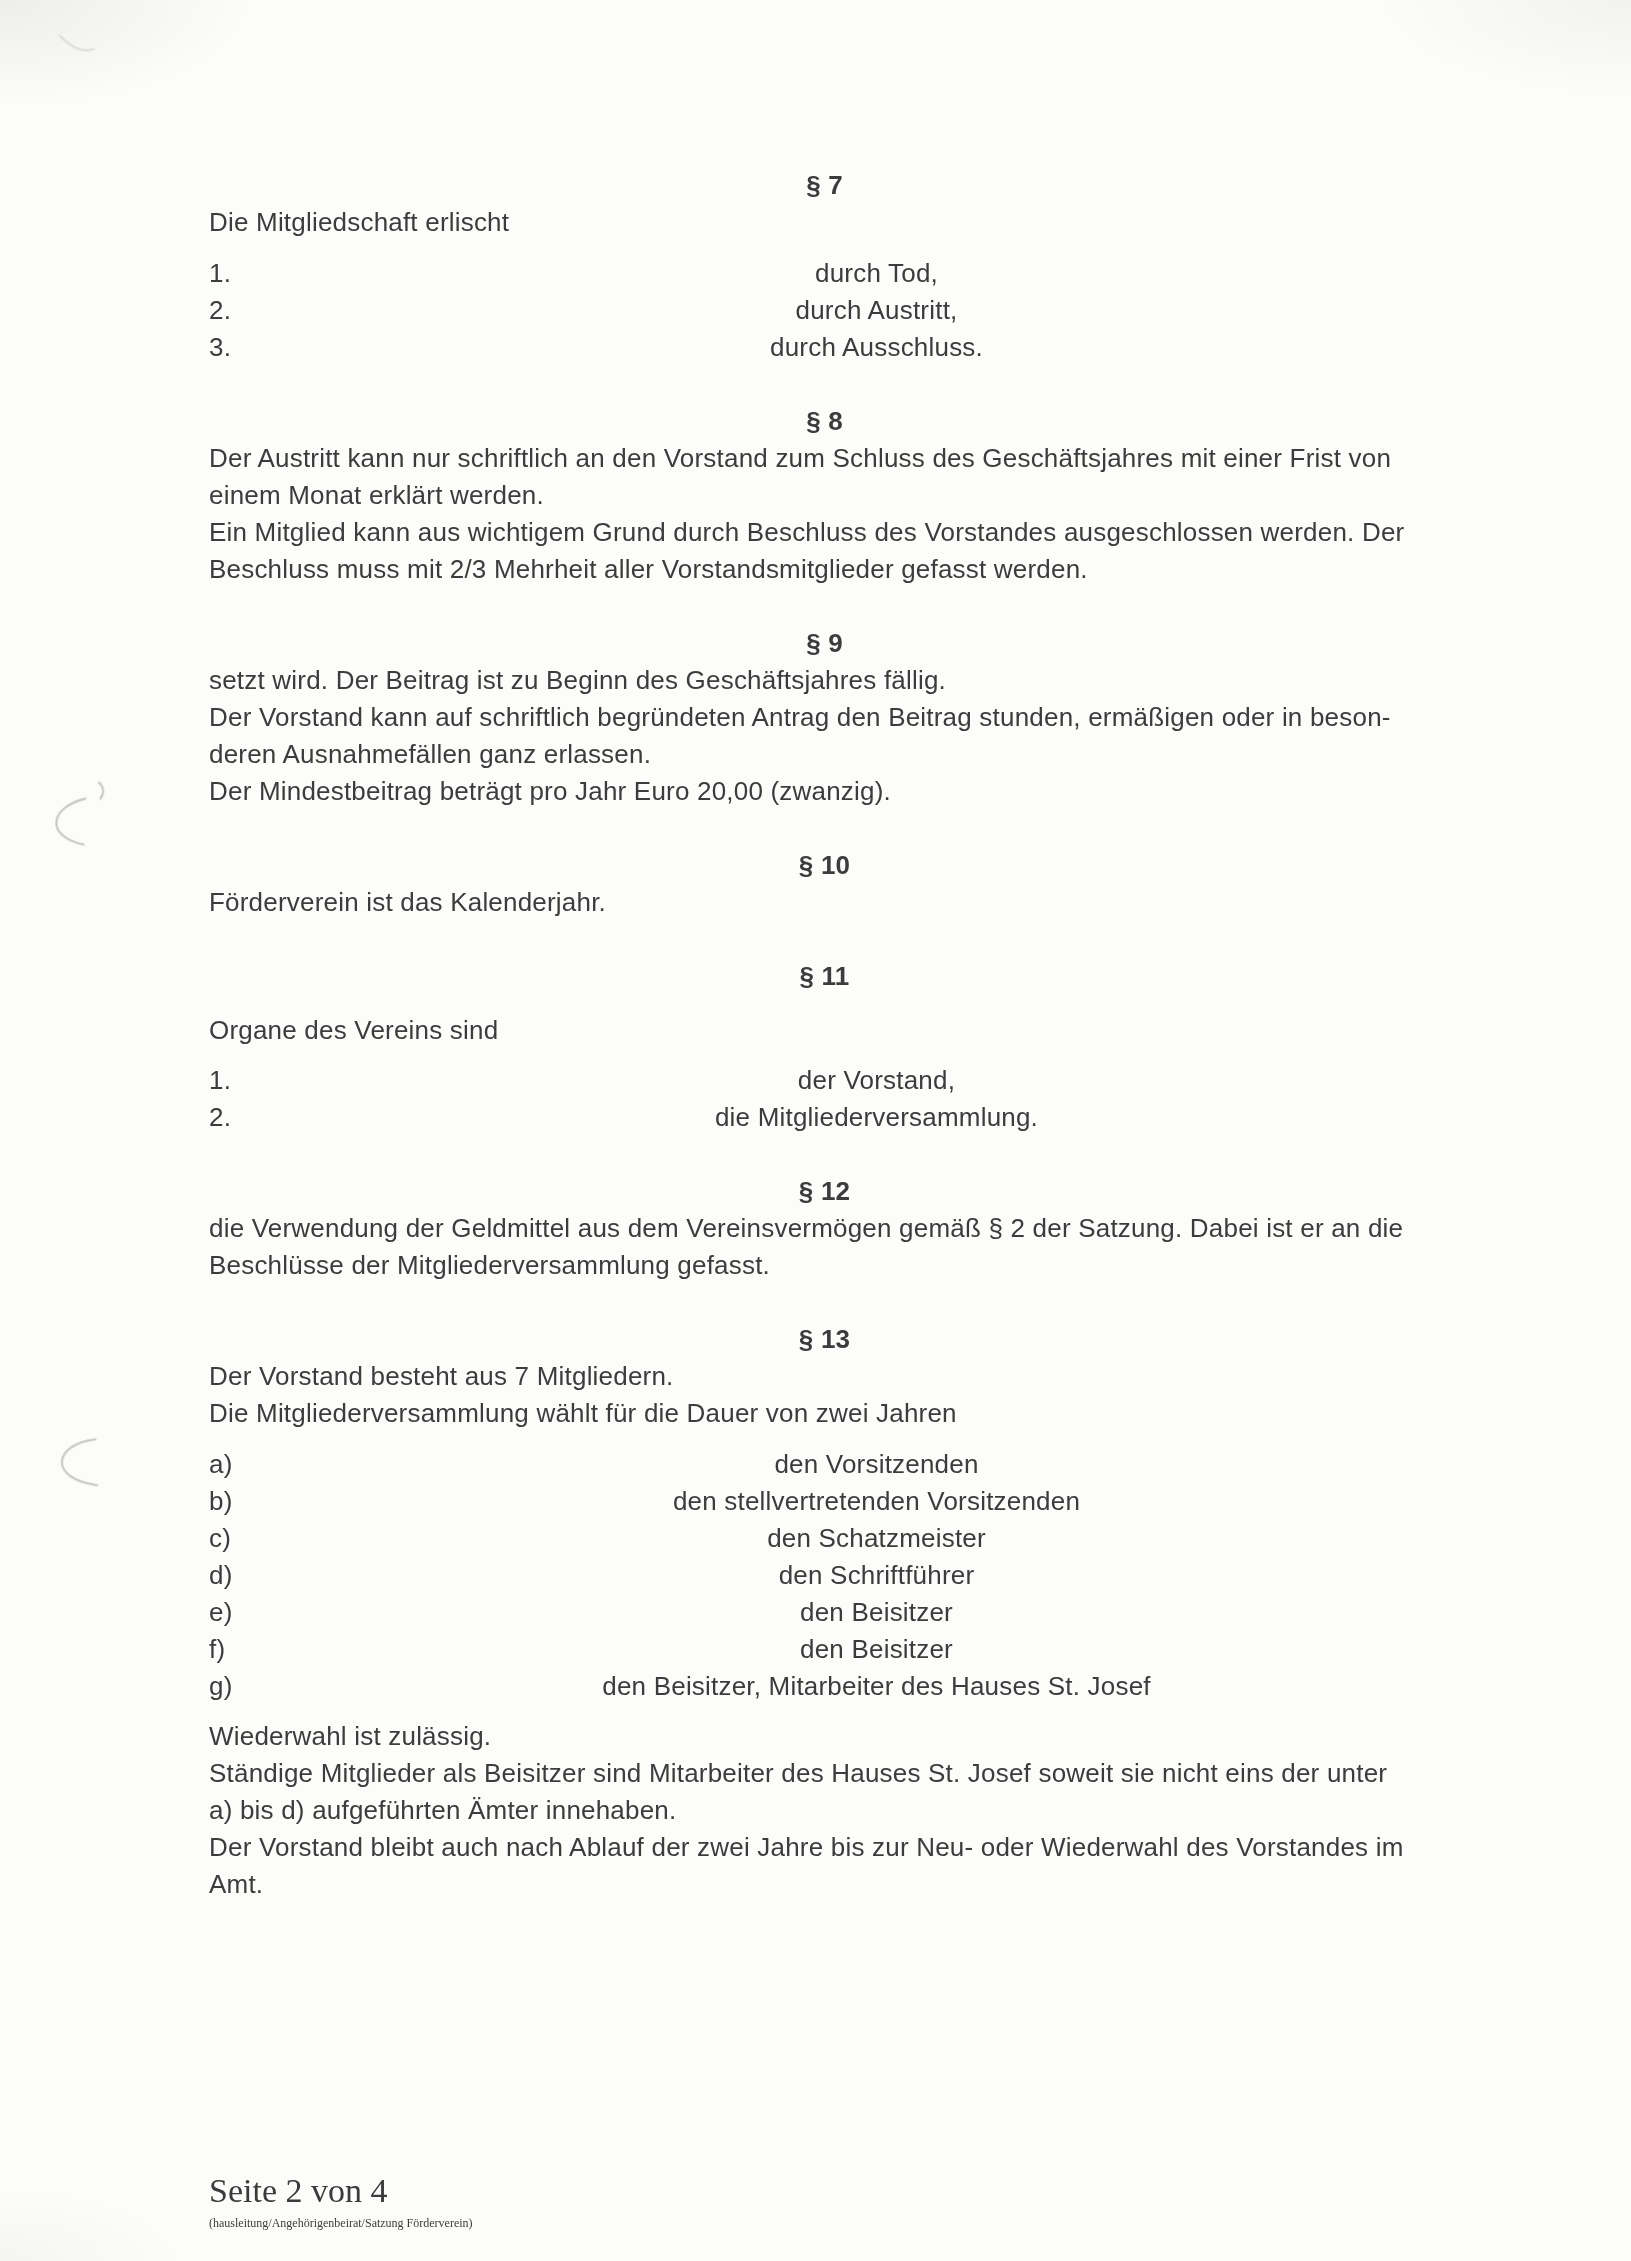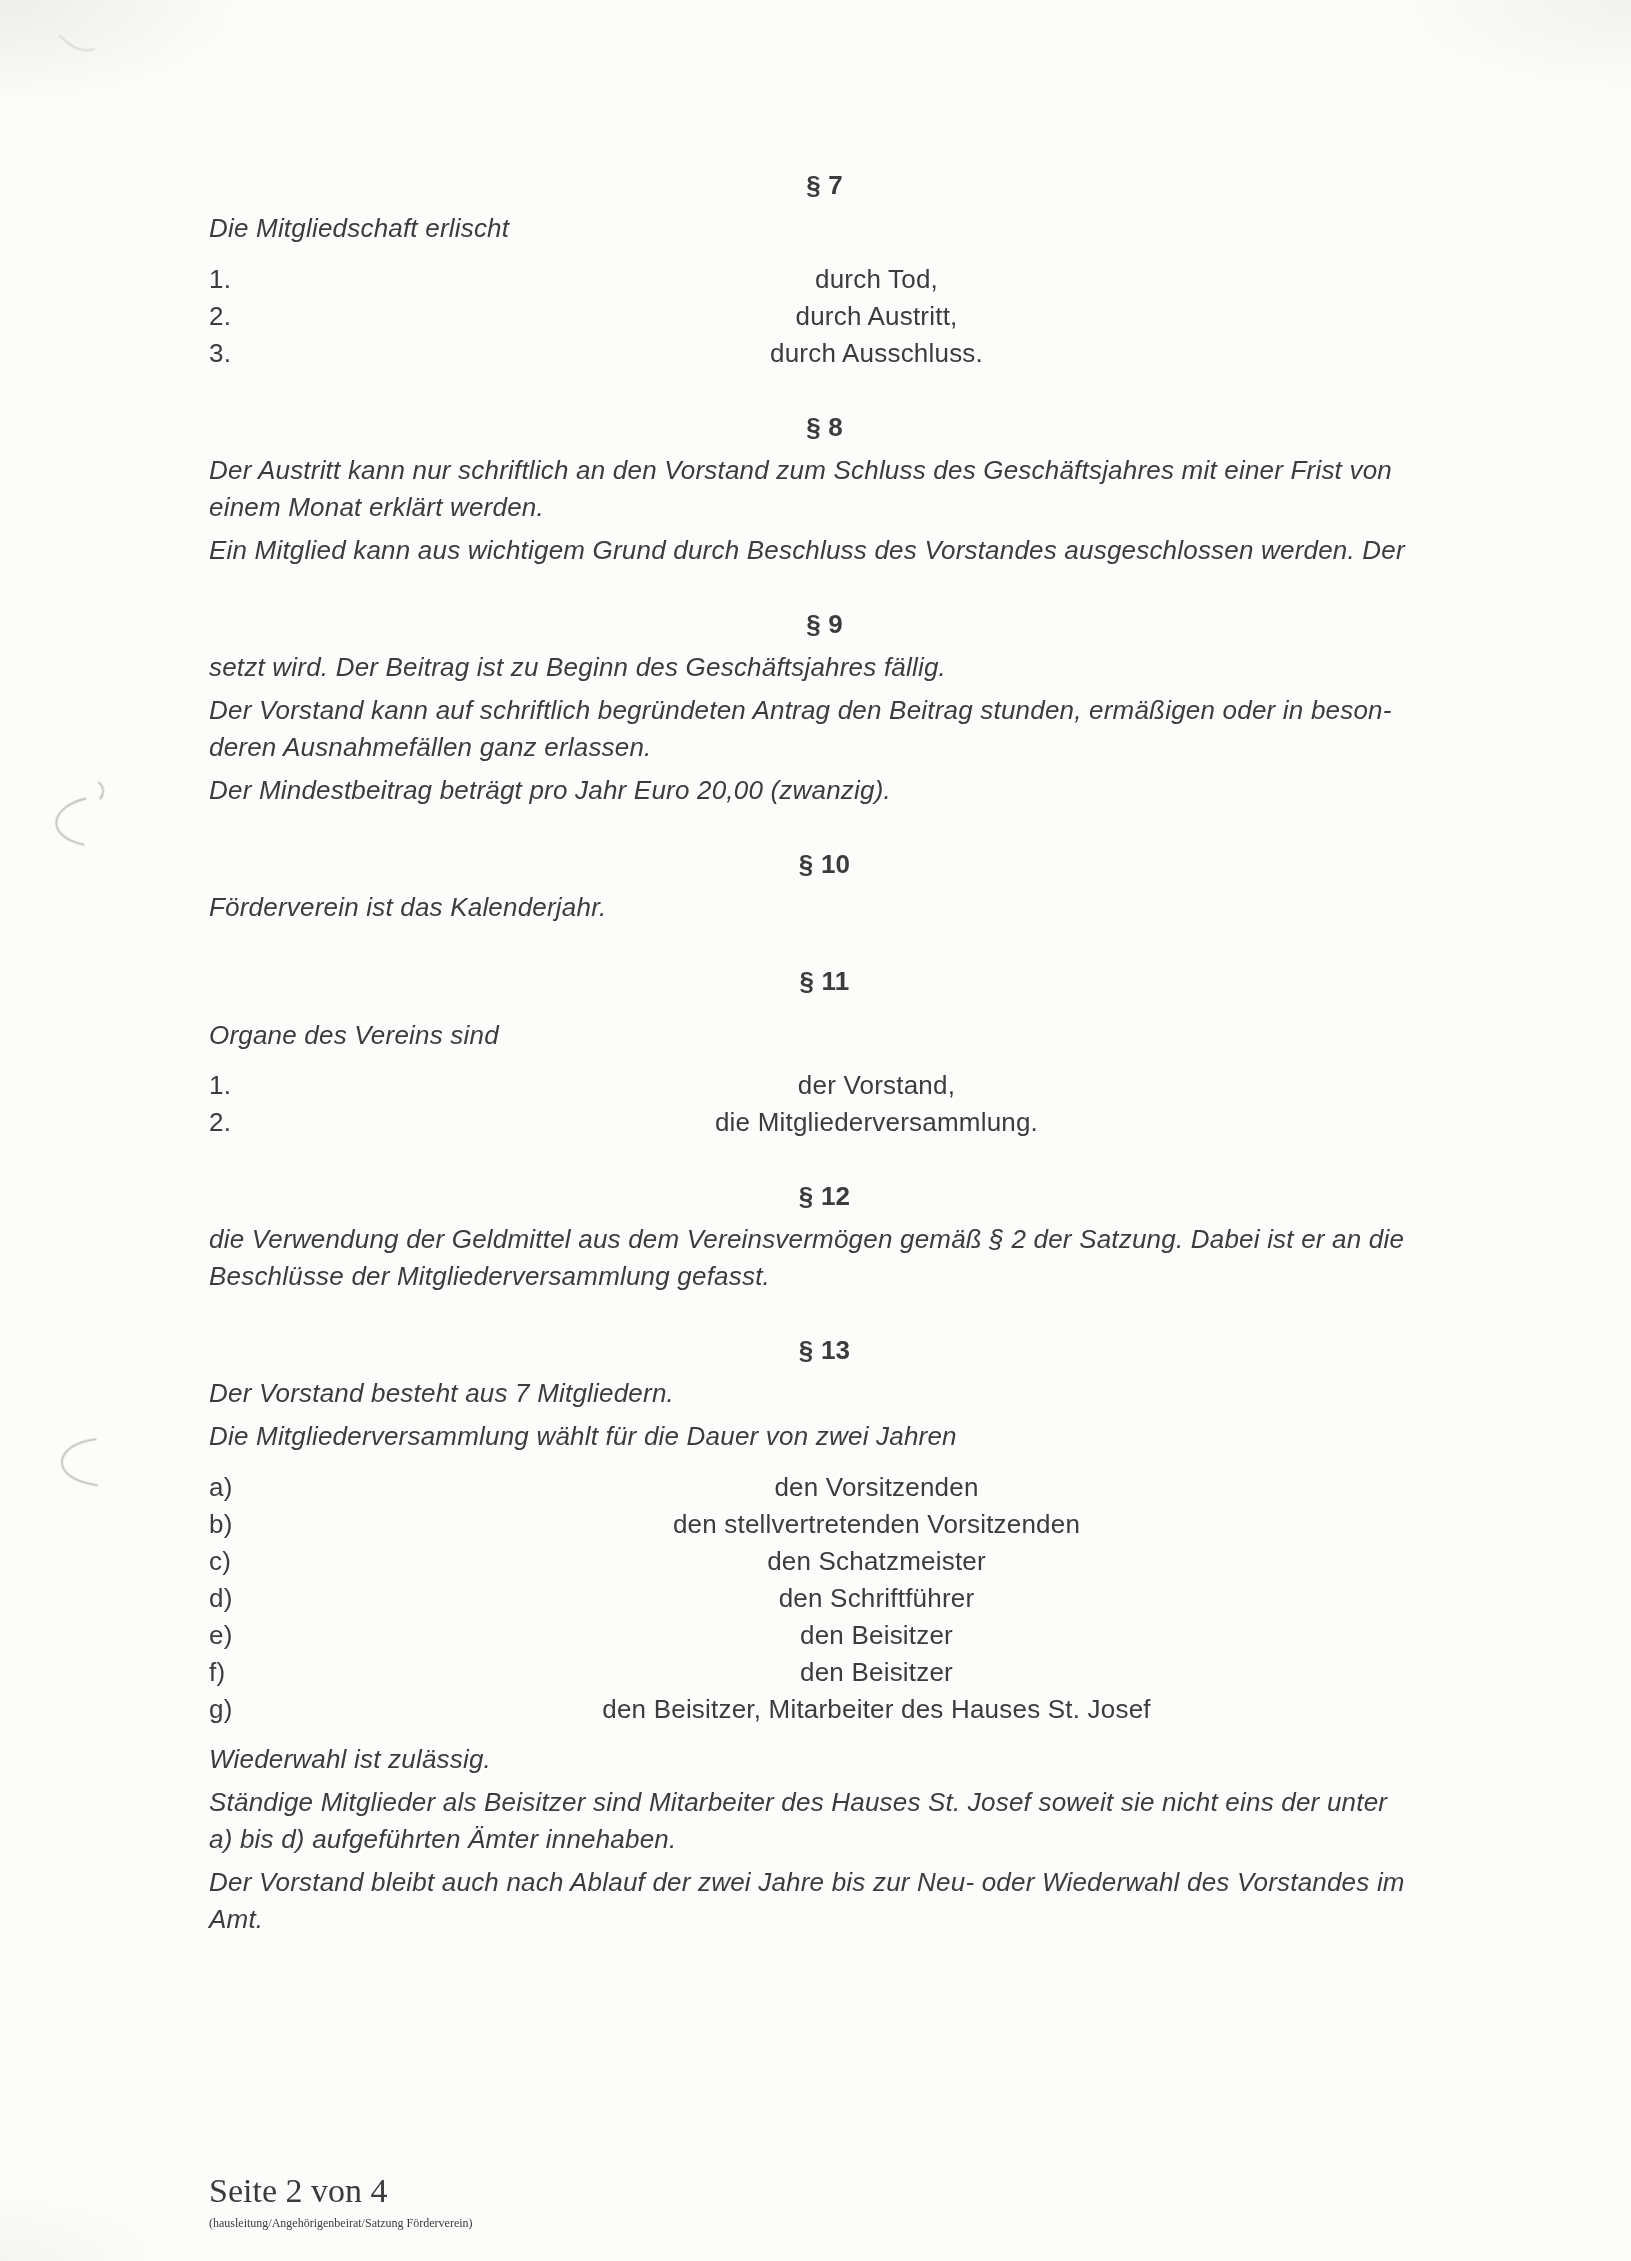--- a/index.html
+++ b/index.html
@@ -27,21 +27,21 @@
     letter-spacing: 0.2px;
   }
   .sec-heading {
     font-weight: 700;
     text-align: center;
     margin: 37px 0 0 0;
     padding-right: 31px;
     font-size: 26px;
   }
   section:first-child .sec-heading { margin-top: 0; }
-  .para { margin: 6px 0 0 0; font-style: italic; }
+  .para { margin: 0 0 0 0; }
   .para .line { display: block; }
   .list { margin: 13.6px 0 0 0; }
   .li { display: flex; }
   .li .marker {
     flex: 0 0 73px;
   }
   .li .li-text { flex: 1; text-align: center; }
   .footer {
     position: absolute;
     left: 209px;
@@ -98,20 +98,21 @@
   </section>
 
   <section>
     <div class="sec-heading">§ 8</div>
     <p class="para">
       <span class="line">Der Austritt kann nur schriftlich an den Vorstand zum Schluss des Geschäftsjahres mit einer Frist von</span>
       <span class="line">einem Monat erklärt werden.</span>
     </p>
     <p class="para">
       <span class="line">Ein Mitglied kann aus wichtigem Grund durch Beschluss des Vorstandes ausgeschlossen werden. Der</span>
+      <span class="line">Beschluss muss mit 2/3 Mehrheit aller Vorstandsmitglieder gefasst werden.</span>
     </p>
   </section>
 
   <section>
     <div class="sec-heading">§ 9</div>
     <p class="para">
       <span class="line">setzt wird. Der Beitrag ist zu Beginn des Geschäftsjahres fällig.</span>
     </p>
     <p class="para">
       <span class="line">Der Vorstand kann auf schriftlich begründeten Antrag den Beitrag stunden, ermäßigen oder in beson-</span>

